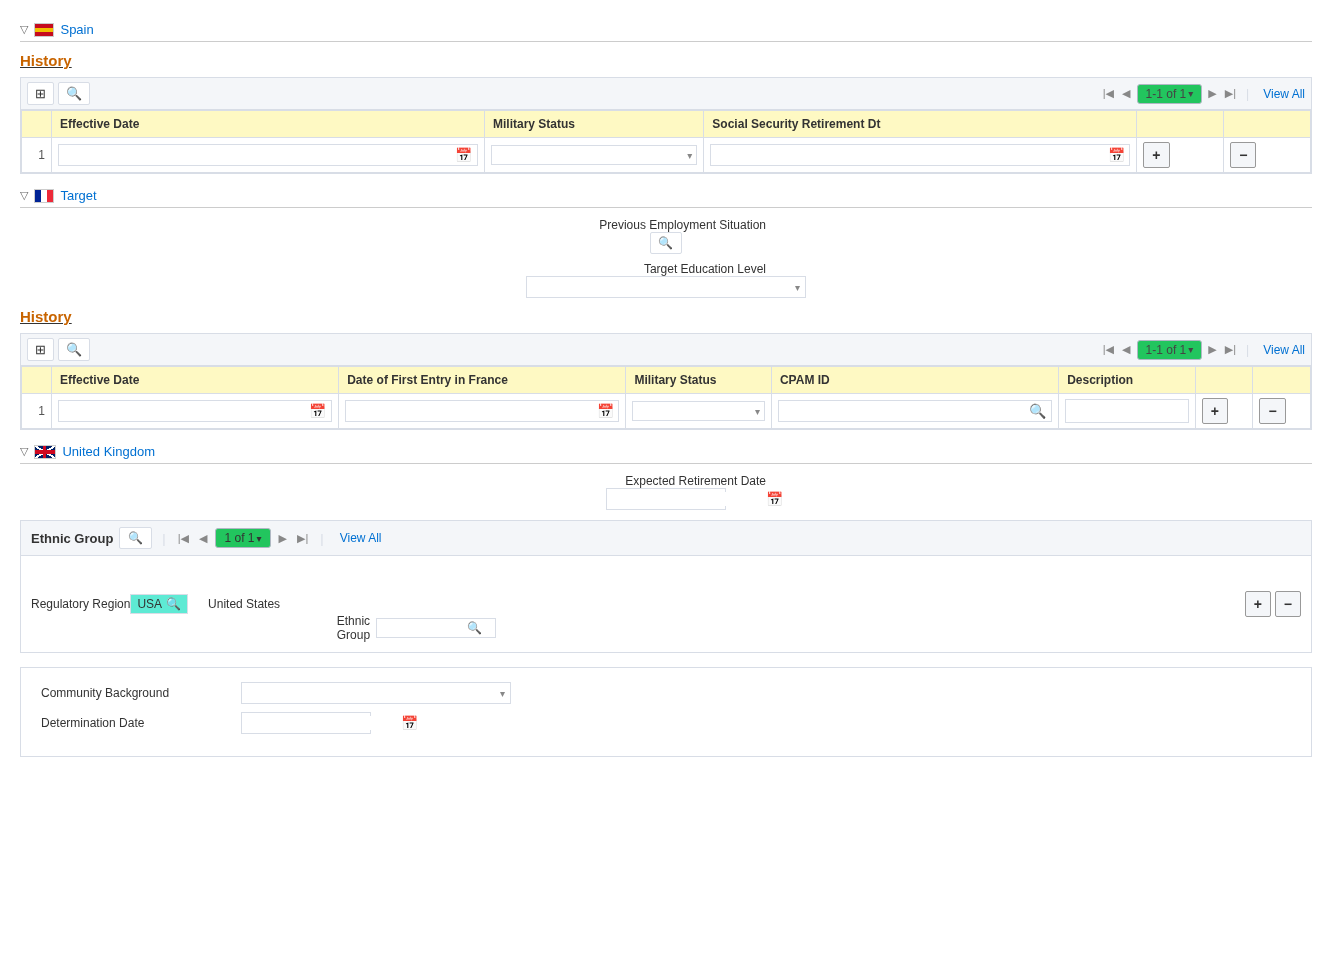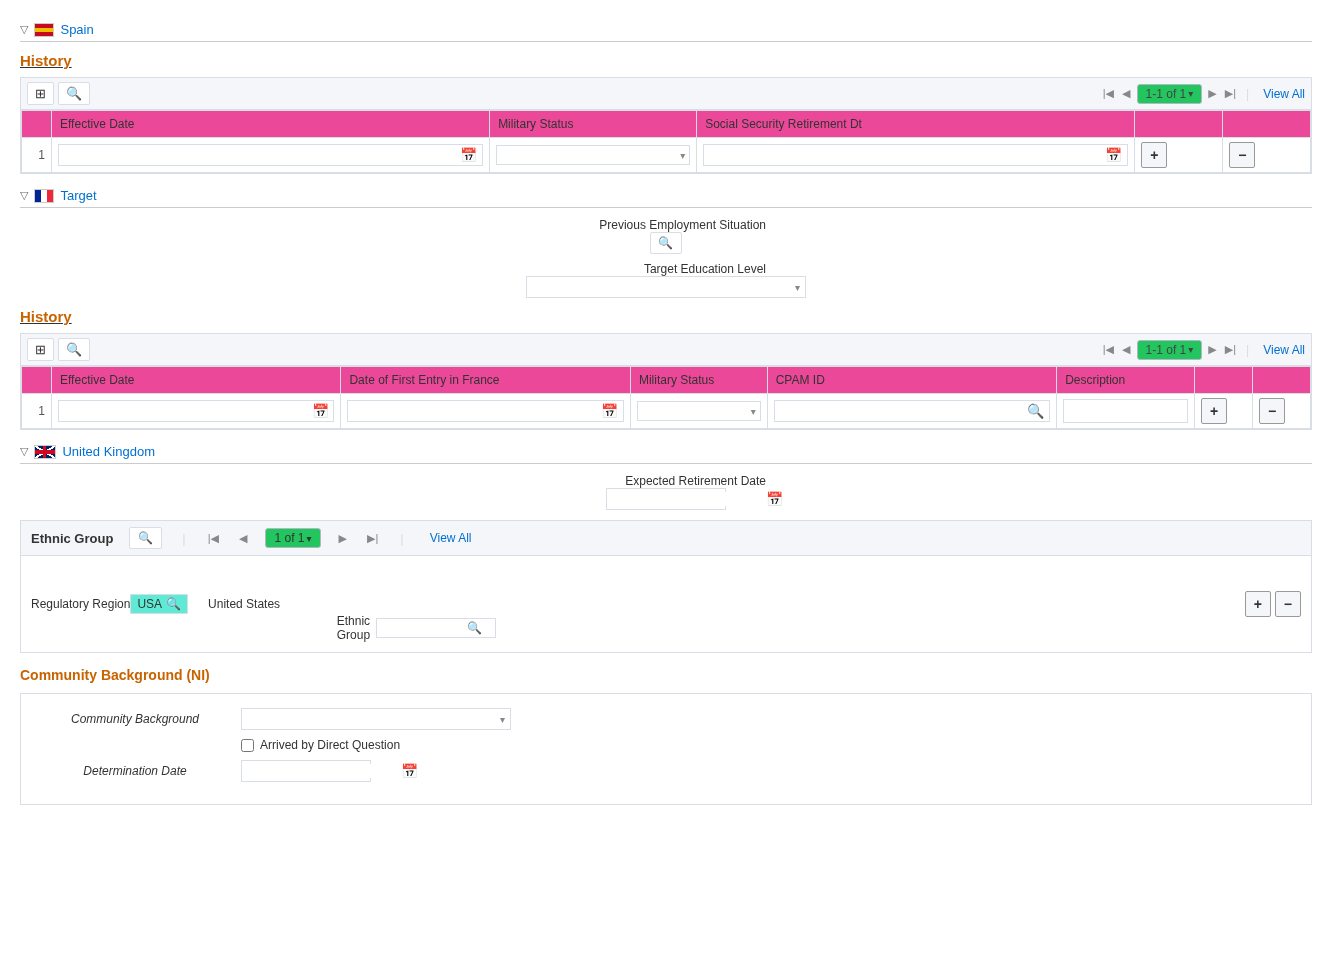--- a/index.html
+++ b/index.html
@@ -88,25 +88,25 @@
       cursor: pointer;
       text-decoration: none;
       margin-left: 6px;
       font-size: 12px;
     }
     .data-table {
       width: 100%;
       border-collapse: collapse;
     }
     .data-table th {
-      background: #ec4899;
+      background: #fef9c3;
       border: 1px solid #d8dde6;
       padding: 6px 8px;
       text-align: left;
-      font-weight: normal;
+      font-weight: bold;
       font-size: 12px;
       color: #333;
       margin-top: 35px;
     }
     .data-table td {
       border: 1px solid #d8dde6;
       padding: 4px 6px;
       vertical-align: middle;
     }
     .data-table td.row-num {
@@ -260,21 +260,21 @@
     }
     .ethnic-group-box {
       border: 1px solid #d8dde6;
       background: #fff;
       margin-bottom: 14px;
     }
     .ethnic-group-header {
       display: flex;
       align-items: center;
       padding: 6px 10px;
-      gap: 16px;
+      gap: 6px;
       border-bottom: 1px solid #d8dde6;
       background: #f4f6f9;
     }
     .ethnic-group-title {
       font-weight: bold;
       font-size: 13px;
     }
     .ethnic-group-body {
       padding: 10px;
       display: flex;
@@ -334,26 +334,25 @@
       font-size: 14px;
       font-weight: bold;
       margin-bottom: 10px;
     }
     .community-form-row {
       display: flex;
       align-items: center;
       margin-bottom: 8px;
     }
     .community-label {
-      text-align: center;
+      text-align: left;
       min-width: 200px;
       padding-right: 12px;
       font-size: 12px;
       color: #333;
-      font-style: italic;
     }
     .checkbox-row {
       display: flex;
       align-items: center;
       gap: 6px;
       margin-left: 200px;
       margin-bottom: 8px;
       font-size: 12px;
     }
     .pipe-sep {
@@ -592,34 +591,29 @@
       </div>
       <div class="ethnic-actions">
         <button class="action-btn">+</button>
         <button class="action-btn">−</button>
       </div>
     </div>
   </div>
 </div>
 
 <div>
-  <div class="community-title">Community Background (NI)</div>
   <div class="community-box">
     <div class="community-form-row">
       <span class="community-label">Community Background</span>
       <div class="select-wrapper">
         <select class="dropdown-select" style="min-width:270px;">
           <option value=""></option>
         </select>
       </div>
     </div>
-    <div class="checkbox-row">
-      <input type="checkbox" style="">
-      <span>Arrived by Direct Question</span>
-    </div>
     <div class="community-form-row">
       <span class="community-label">Determination Date</span>
       <div class="input-with-icon" style="width:130px;">
         <input type="text" style="">
         <span class="cal-icon">📅</span>
       </div>
     </div>
   </div>
 </div>
 

